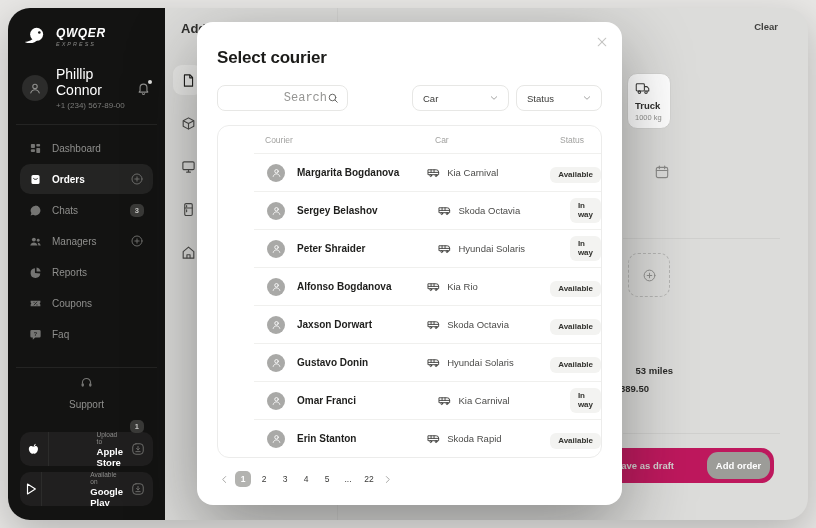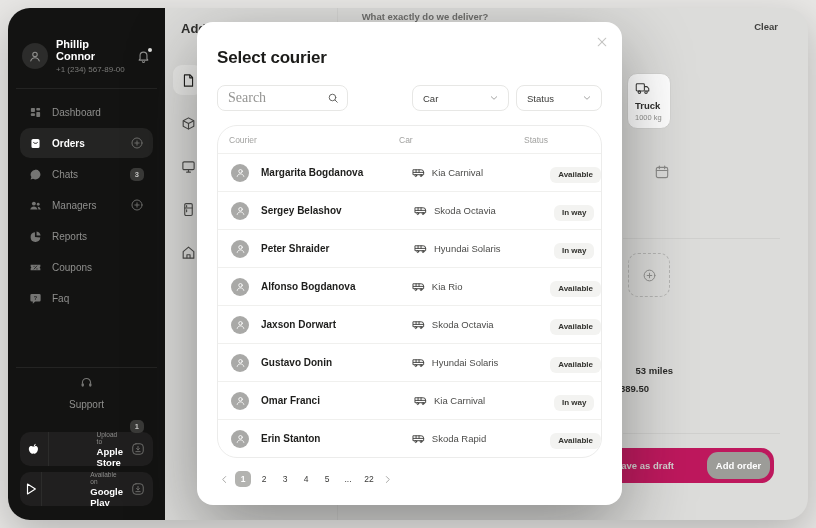--- a/index.html
+++ b/index.html
@@ -15,21 +15,21 @@
   .sidebar { width:157px; flex-shrink:0; background:#131312; color:#9a9a98; display:flex;
              flex-direction:column; padding:14px 12px; }
   .brand { display:flex; align-items:center; gap:8px; padding:2px 2px 0; }
   .brand-logo { width:26px; height:26px; }
   .brand-name { color:#fff; font-weight:700; font-style:italic; font-size:12px; letter-spacing:.6px; line-height:12px; }
   .brand-tag { color:#8a8a88; font-style:italic; font-size:5.5px; letter-spacing:2px; margin-top:2px; }
   .user-row { margin-top:16px; display:flex; align-items:center; gap:8px; padding:0 2px; }
   .user-avatar { width:26px; height:26px; border-radius:50%; background:#2c2c2b; color:#8f8f8d;
                  display:flex; align-items:center; justify-content:center; flex-shrink:0; }
   .user-avatar svg { width:14px; height:14px; }
-  .user-name { color:#fff; font-size:11px; font-weight:700; }
+  .user-name { color:#fff; font-size:14px; font-weight:400; }
   .user-phone { color:#7b7b79; font-size:8px; margin-top:3px; }
   .bell { margin-left:auto; position:relative; color:#8f8f8d; width:15px; height:15px; }
   .bell svg { width:15px; height:15px; }
   .bell-dot { position:absolute; top:-1px; right:-1px; width:4px; height:4px; border-radius:50%; background:#dededc; }
   .sb-divider { height:1px; background:#242423; margin:14px -4px 0; }
   .nav { margin-top:8px; display:flex; flex-direction:column; gap:1px; }
   .nav-item { display:flex; align-items:center; gap:10px; height:30px; padding:0 9px; border-radius:10px;
               font-size:10px; font-weight:500; color:#8f8f8d; cursor:pointer; }
   .nav-item.active { background:#242423; color:#fff; font-weight:700; }
   .nav-ico { width:13px; height:13px; color:#757573; flex-shrink:0; }
@@ -85,30 +85,30 @@
                    justify-content:center; cursor:pointer; }
 
   
   .modal { position:absolute; left:189px; top:14px; width:425px; height:483px; background:#fff;
            border-radius:16px; box-shadow:0 24px 70px rgba(20,20,20,.4); padding:20px; }
   .modal-close { position:absolute; right:13px; top:13px; width:14px; height:14px; color:#c4c4c2; cursor:pointer; }
   .modal-title { font-size:17px; font-weight:700; color:#1b1b19; letter-spacing:-.2px; margin:6px 0 17px; }
   .filter-row { display:flex; align-items:center; }
   .search-box { width:131px; height:26px; border:1px solid #e7e7e5; border-radius:8px; display:flex;
                 align-items:center; padding:0 8px 0 10px; background:#fff; }
-  .search-input { border:none; outline:none; background:transparent; flex:1; min-width:0; font-size:14px;
-                  color:#333; font-family:Liberation Serif, serif; }
+  .search-input { border:none; outline:none; background:transparent; flex:1; min-width:0; font-size:12px;
+                  color:#333; font-family:Liberation Mono, monospace;text-align:right; }
   .search-input::placeholder { color:#959593; }
   .search-ico { width:12px; height:12px; color:#5f5f5d; flex-shrink:0; }
   .select { height:26px; border:1px solid #e7e7e5; border-radius:8px; display:flex; align-items:center;
             justify-content:space-between; padding:0 9px 0 10px; font-size:9.5px; color:#3b3b39; cursor:pointer; }
   .select svg { width:10px; height:10px; color:#8d8d8b; }
   .select-car { width:97px; margin-left:auto; }
   .select-status { width:86px; margin-left:7px; }
-  .table { margin-top:14px; border:1px solid #ececeb; border-radius:20px; overflow:hidden; }
+  .table { margin-top:14px; border:1px solid #ececeb; border-radius:12px; overflow:hidden;padding-left:36px; }
   .thead { display:flex; align-items:center; height:27px; font-size:8.5px; color:#a2a2a0; }
   .th1 { width:181px; padding-left:11px; }
   .th2 { width:125px; }
   .th3 { flex:1; }
   .trow { display:flex; align-items:center; height:38px; border-top:1px solid #f0f0ee; cursor:pointer;gap:15px; }
   .tc1 { width:181px; display:flex; align-items:center; gap:12px; padding-left:13px; }
   .row-avatar { width:18px; height:18px; border-radius:50%; background:#a9a9a7; color:#fff; flex-shrink:0;
                 display:flex; align-items:center; justify-content:center; }
   .row-avatar svg { width:11px; height:11px; }
   .row-name { font-size:10px; font-weight:600; color:#1e1e1c; }
@@ -281,20 +281,29 @@
           <path d="M2.5 16.5c4.5 2.2 10 1 12-2.5l-2.7-2.2c-2 3.2-5.8 4.5-9.3 4.7z"></path>
         </g>
         <circle cx="16" cy="7.8" r="1.2" fill="#131312"></circle>
       </symbol>
   </defs>
 </svg>
 
 <div class="window">
 
   <aside class="sidebar">
+    <div class="brand">
+      <svg class="brand-logo">
+          <use href="#i-bird"></use>
+        </svg>
+      <div>
+        <div class="brand-name">QWQER</div>
+        <div class="brand-tag">EXPRESS</div>
+      </div>
+    </div>
 
     <div class="user-row">
       <div class="user-avatar">
           <svg>
             <use href="#i-person"></use>
           </svg>
         </div>
       <div>
         <div class="user-name">Phillip Connor</div>
         <div class="user-phone">+1 (234) 567-89-00</div>
@@ -420,21 +429,20 @@
               <use href="#i-download"></use>
             </svg>
           </div>
 
       </div>
     </div>
   </aside>
 
   <section class="main">
     <div class="page-title">Add order</div>
-    <div class="q-title">What exactly do we deliver?</div>
     <div class="clear-btn">Clear</div>
     <div class="vline"></div>
 
     <div class="cat-strip">
 
         <div class="cat active">
           <svg>
             <use href="#i-doc"></use>
           </svg>
         </div>

